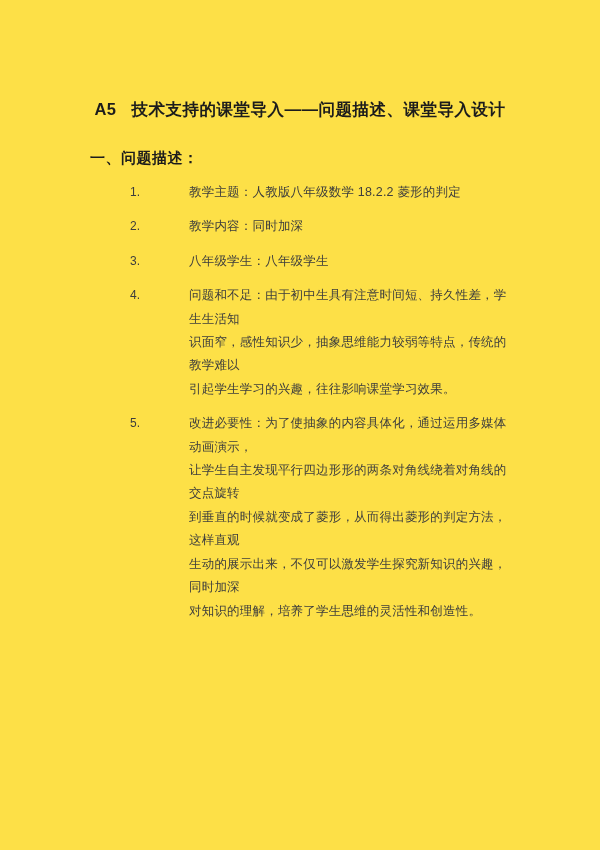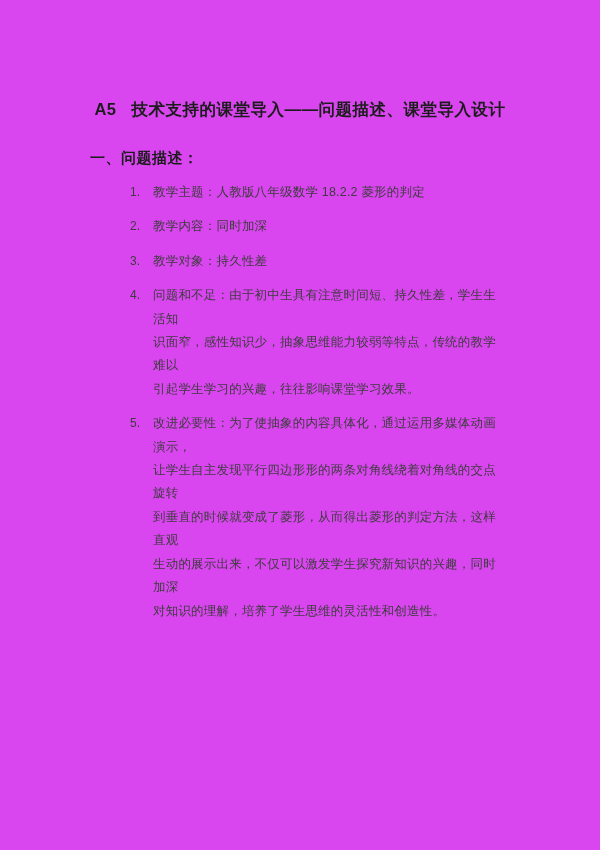--- a/index.html
+++ b/index.html
@@ -4,21 +4,21 @@
 <style>
   html, body {
     margin: 0;
     padding: 0;
     background: #ffffff;
   }
   .page {
     position: relative;
     width: 600px;
     height: 850px;
-    background: #d946ef;
+    background: #fde047;
     font-family: "Liberation Sans", sans-serif;
     color: #3d3d3d;
     overflow: hidden;
   }
   .doc-title {
     padding-top: 98px;
     text-align: center;
     font-size: 16.5px;
     line-height: 22px;
     font-weight: bold;
@@ -53,20 +53,21 @@
     color: #3d3d3d;
   }
   .item-text {
     flex: 1 1 auto;
     font-size: 12.5px;
     line-height: 23.4px;
     color: #3d3d3d;
     white-space: pre-line;
     letter-spacing: 0.2px;
     text-align: left;
+    margin-left: 36px;
   }
 </style>
 </head>
 <body>
 
 <div class="page">
 
   <div class="doc-title">
     <span>A5</span><span class="title-gap"></span><span>技术支持的课堂导入——问题描述、课堂导入设计</span>
   </div>
@@ -80,21 +81,21 @@
       <div class="item-text">教学主题：人教版八年级数学 18.2.2 菱形的判定</div>
     </div>
 
     <div class="list-item">
       <span class="item-number">2.</span>
       <div class="item-text">教学内容：同时加深</div>
     </div>
 
     <div class="list-item">
       <span class="item-number">3.</span>
-      <div class="item-text">教学对象：持久性差</div>
+      <div class="item-text">八年级学生：八年级学生</div>
     </div>
 
     <div class="list-item">
       <span class="item-number">4.</span>
       <div class="item-text">问题和不足：由于初中生具有注意时间短、持久性差，学生生活知
 识面窄，感性知识少，抽象思维能力较弱等特点，传统的教学难以
 引起学生学习的兴趣，往往影响课堂学习效果。</div>
     </div>
 
     <div class="list-item">

